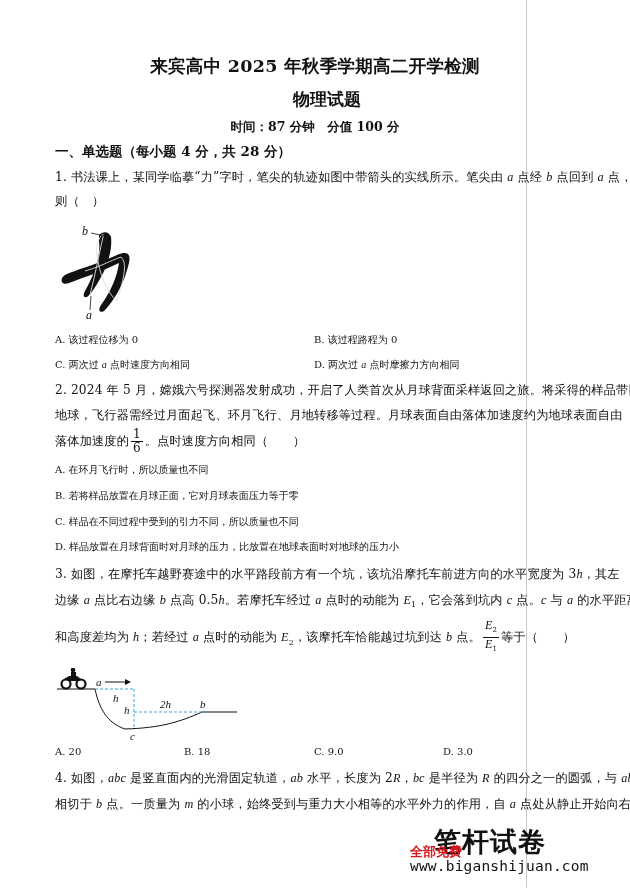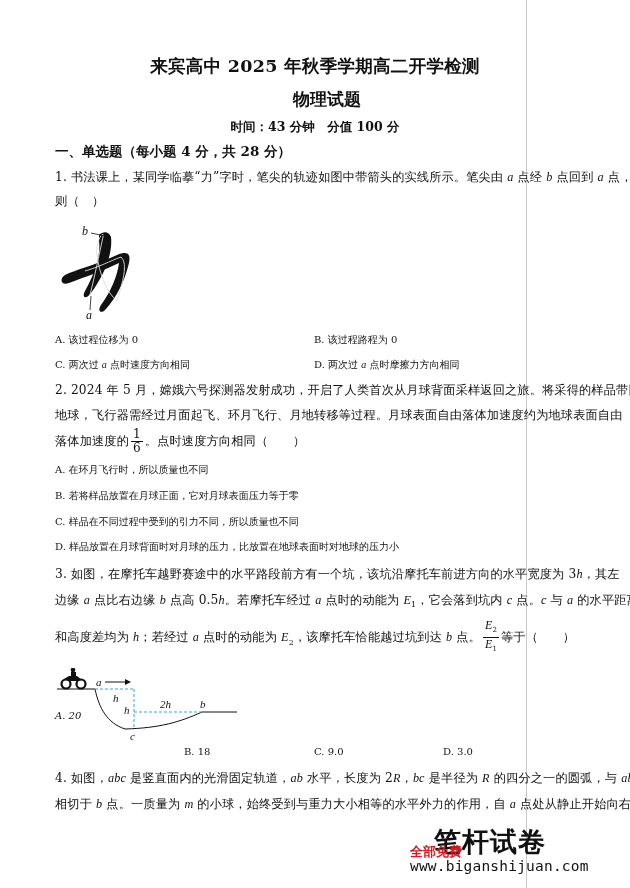--- a/index.html
+++ b/index.html
@@ -25,21 +25,21 @@
   .logo-url { position:absolute; left:0; top:32px; font-family:"DejaVu Sans Mono", monospace; font-size:14.5px; color:#111; letter-spacing:0.2px; }
 </style>
 </head>
 <body>
 
 <div class="page">
   <div class="edge"></div>
 
   <div class="abs title" style="top:54px;">来宾高中 2025 年秋季学期高二开学检测</div>
   <div class="abs subtitle" style="top:88px;margin-left:12px;">物理试题</div>
-  <div class="abs meta" style="top:119px;">时间：43 分钟　分值 100 分</div>
+  <div class="abs meta" style="top:119px;">时间：87 分钟　分值 100 分</div>
 
   <div class="abs section" style="left:55px; top:143px;">一、单选题（每小题 4 分，共 28 分）</div>
 
   <div class="abs line" style="top:169px;">
     <span>1. 书法课上，某同学临摹“力”字时，笔尖的轨迹如图中带箭头的实线所示。笔尖由 </span><i class="v">a</i><span> 点经 </span><i class="v">b</i><span> 点回到 </span><i class="v">a</i><span> 点，</span>
   </div>
   <div class="abs line" style="top:193px;">则（　）</div>
 
   <svg class="fig" style="left:55px; top:215px;" width="95" height="105" viewBox="0 0 95 105">
 
@@ -103,21 +103,21 @@
     <line x1="40" y1="21" x2="79" y2="21" stroke="#35a8e0" stroke-width="1" stroke-dasharray="3,2"></line>
     <line x1="79" y1="21" x2="79" y2="61" stroke="#35a8e0" stroke-width="1" stroke-dasharray="3,2"></line>
     <line x1="79" y1="44" x2="147" y2="44" stroke="#35a8e0" stroke-width="1" stroke-dasharray="3,2"></line>
     <text x="58" y="34" font-family="Liberation Serif, serif" font-style="italic" font-size="11" fill="#111">h</text>
     <text x="69" y="46" font-family="Liberation Serif, serif" font-style="italic" font-size="11" fill="#111">h</text>
     <text x="105" y="40" font-family="Liberation Serif, serif" font-style="italic" font-size="11" fill="#111">2h</text>
     <text x="145" y="40" font-family="Liberation Serif, serif" font-style="italic" font-size="11" fill="#111">b</text>
     <text x="75" y="72" font-family="Liberation Serif, serif" font-style="italic" font-size="11" fill="#111">c</text>
   </svg>
 
-  <div class="abs opt" style="left:55px; top:710px;font-style:italic;">A. 20</div>
+  <div class="abs opt" style="left:55px; top:746px;">A. 20</div>
   <div class="abs opt" style="left:184px; top:746px;">B. 18</div>
   <div class="abs opt" style="left:314px; top:746px;">C. 9.0</div>
   <div class="abs opt" style="left:443px; top:746px;">D. 3.0</div>
 
   <div class="abs line" style="top:770px;">
     <span>4. 如图，</span><i class="v">abc</i><span> 是竖直面内的光滑固定轨道，</span><i class="v">ab</i><span> 水平，长度为 2</span><i class="v">R</i><span>，</span><i class="v">bc</i><span> 是半径为 </span><i class="v">R</i><span> 的四分之一的圆弧，与 </span><i class="v">ab</i>
   </div>
   <div class="abs line" style="top:796px;">
     <span>相切于 </span><i class="v">b</i><span> 点。一质量为 </span><i class="v">m</i><span> 的小球，始终受到与重力大小相等的水平外力的作用，自 </span><i class="v">a</i><span> 点处从静止开始向右</span>
   </div>

